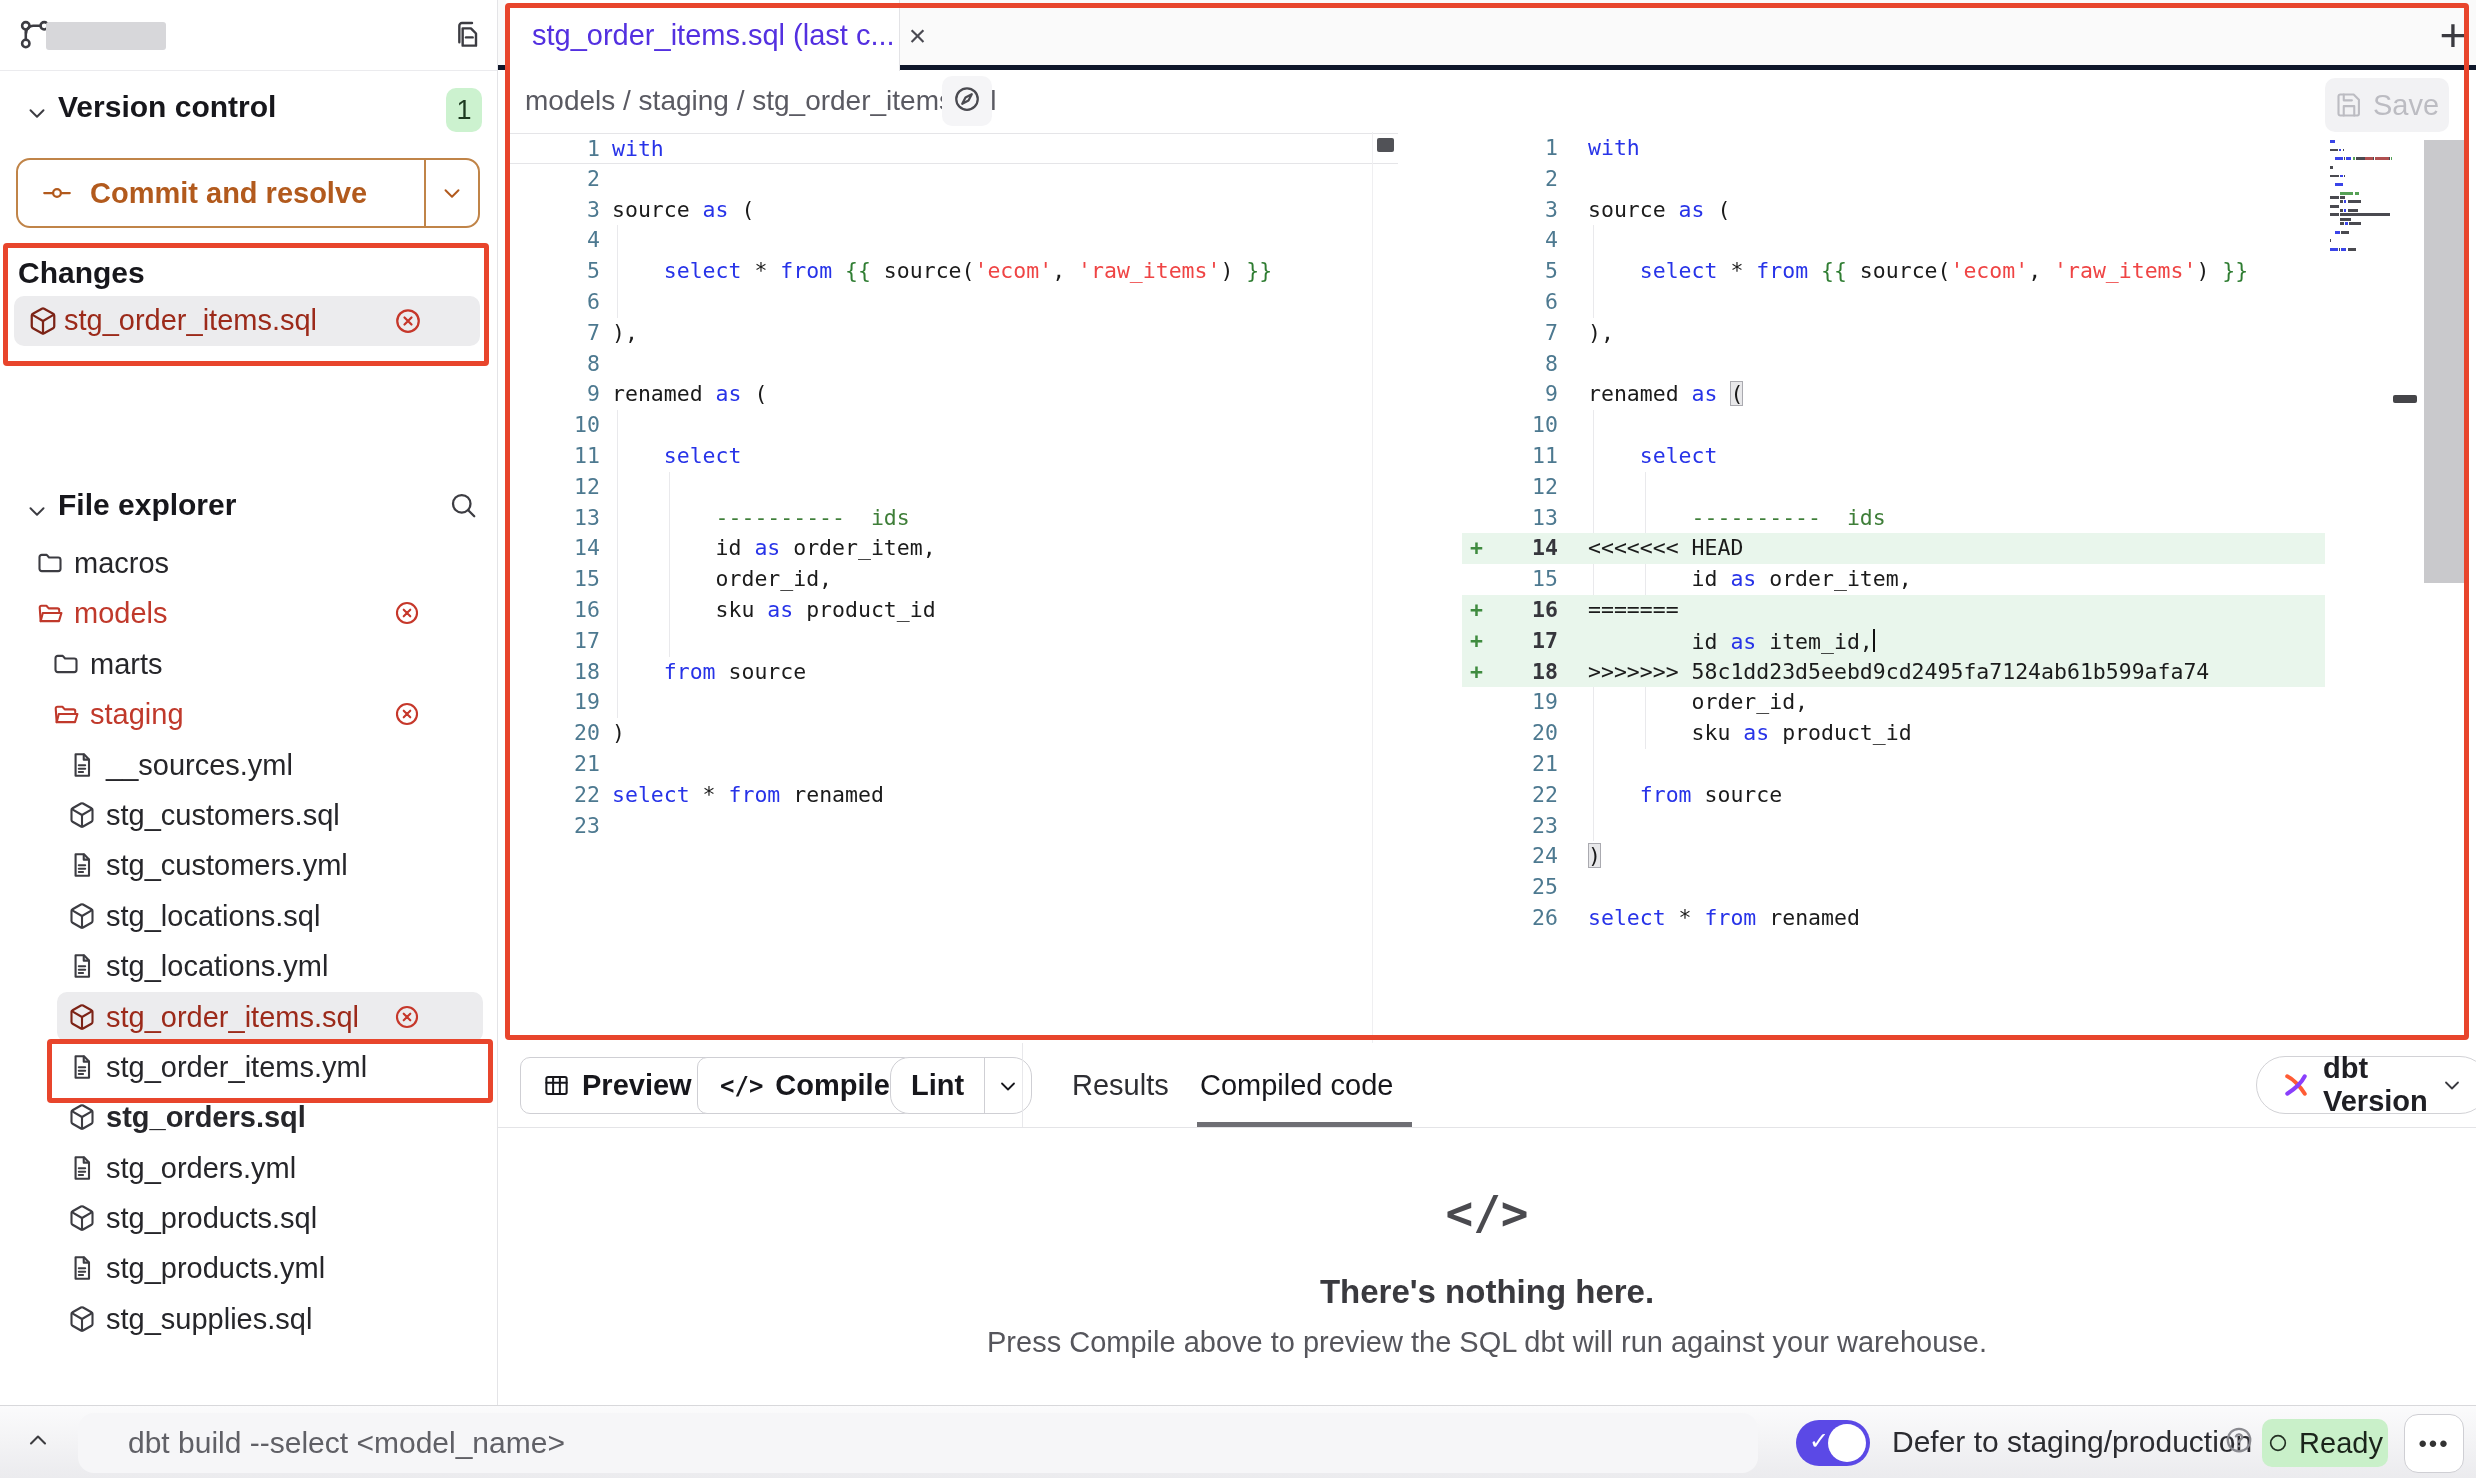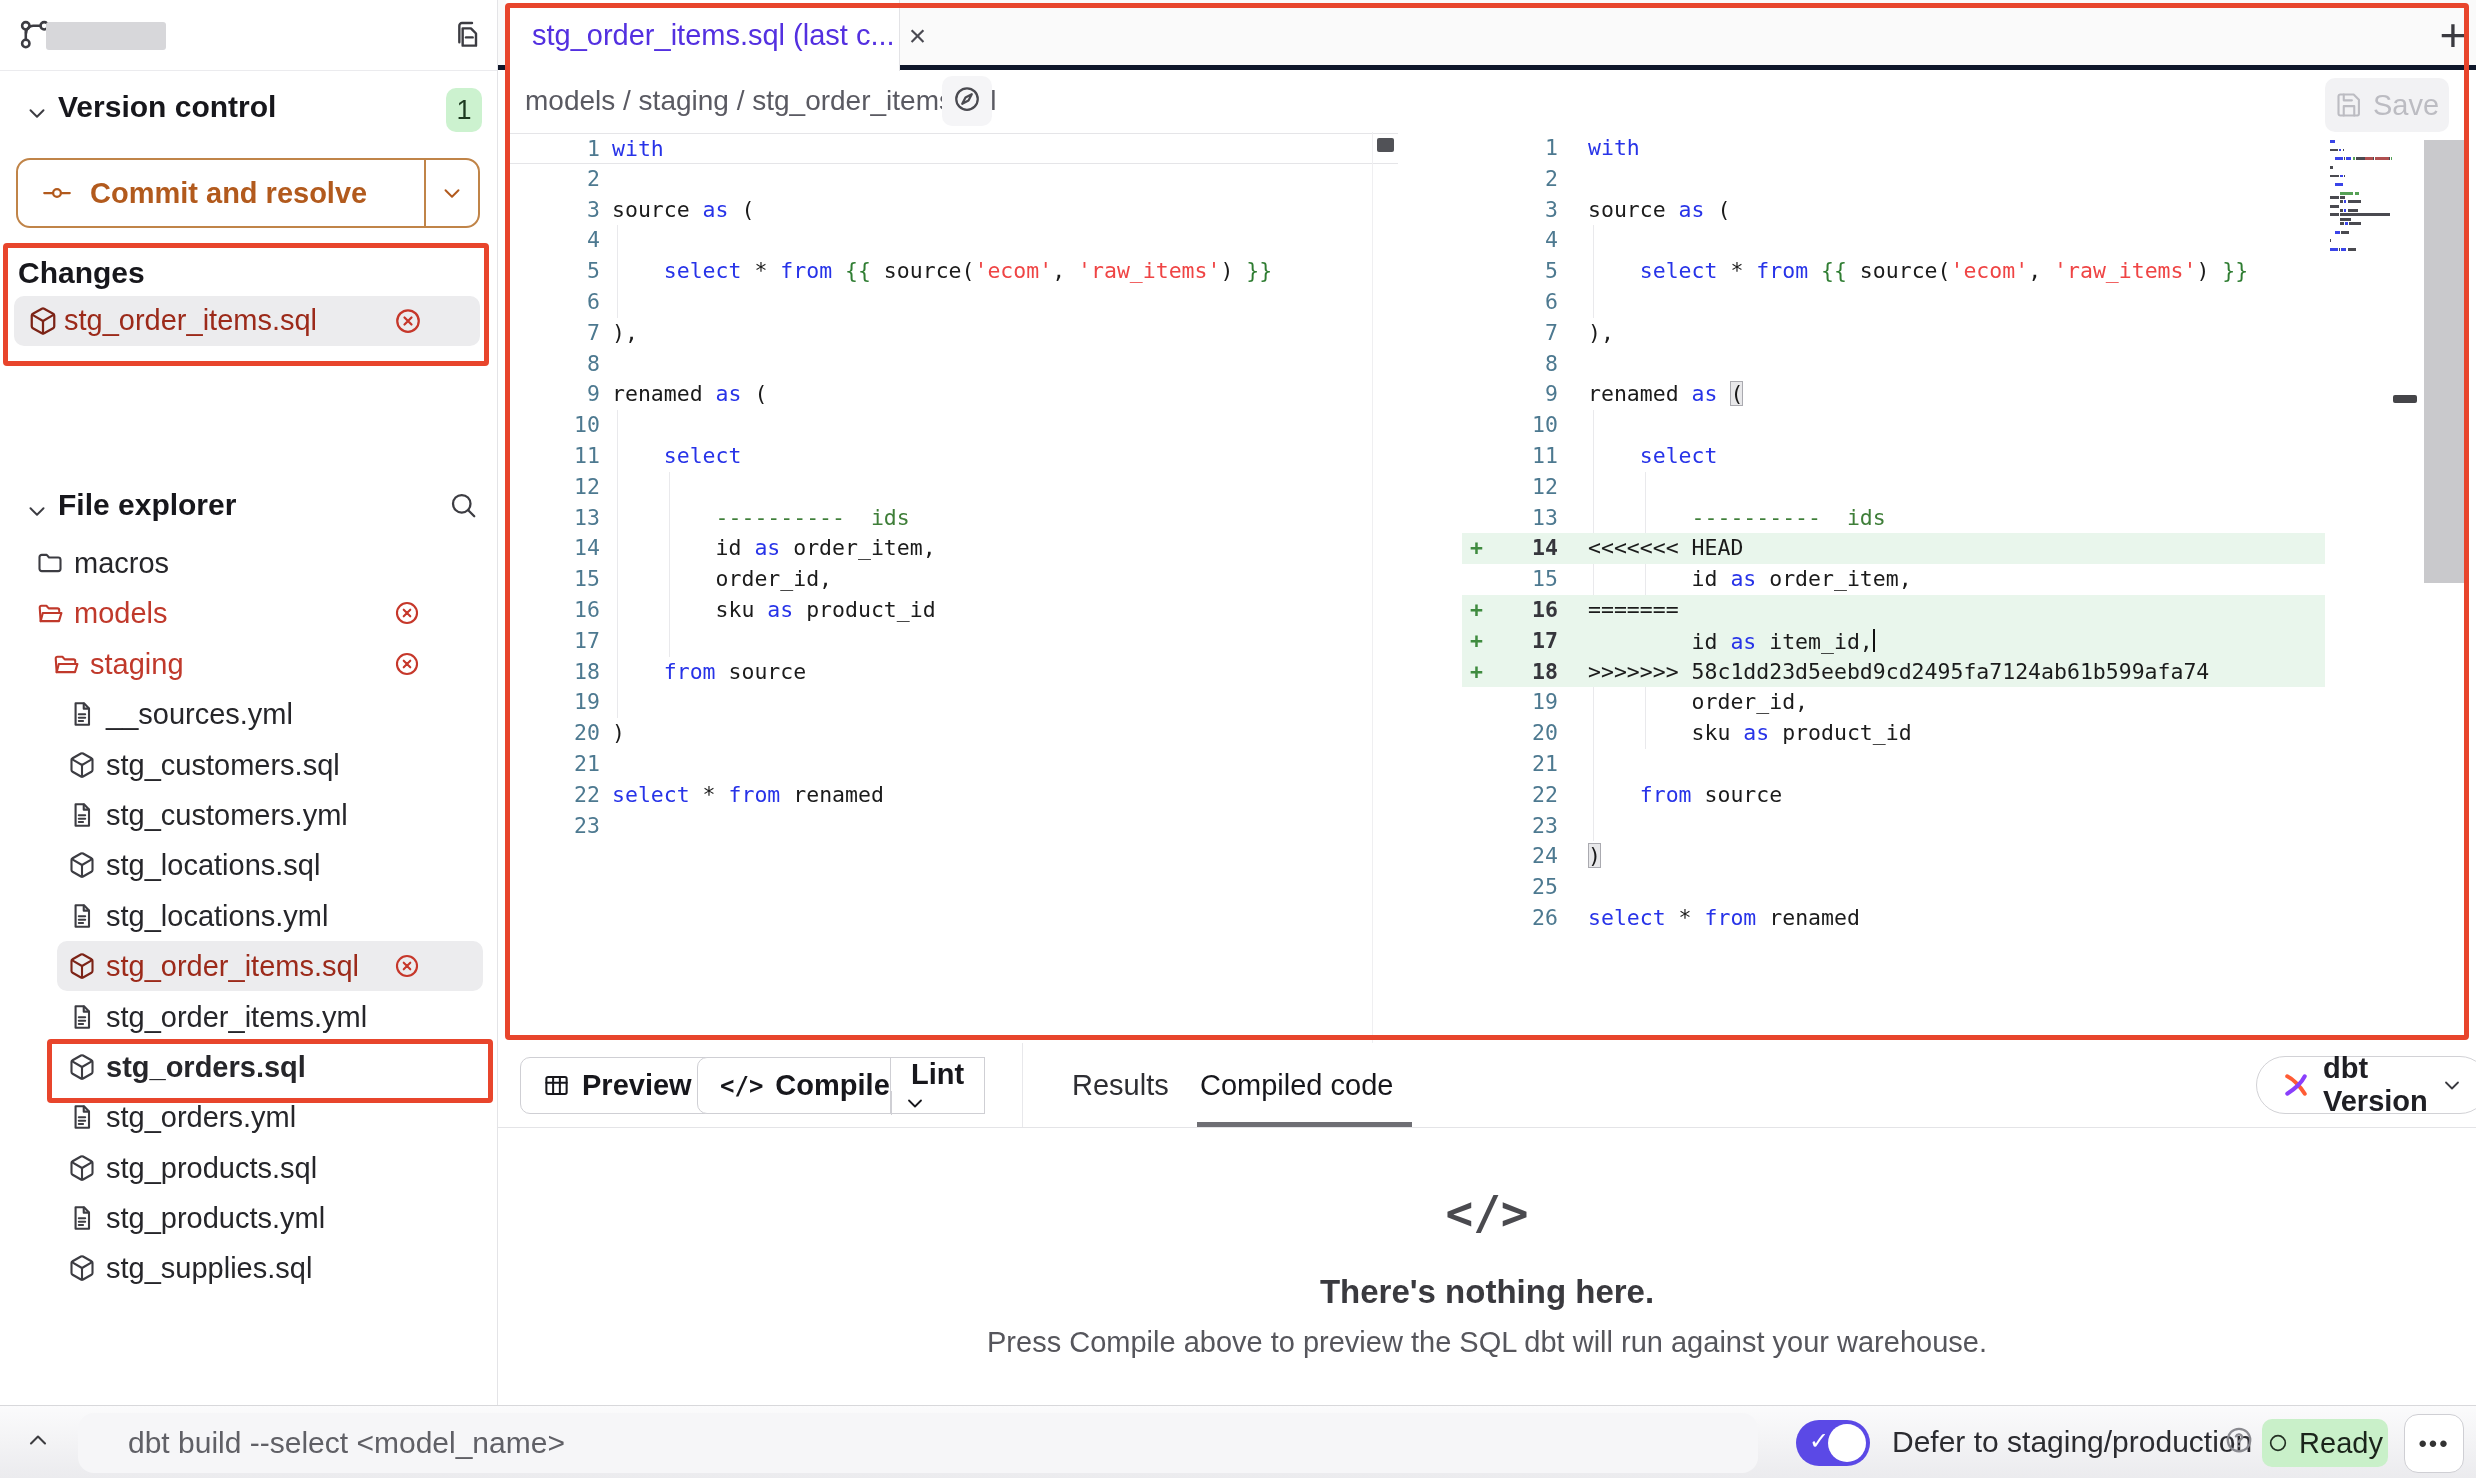--- a/index.html
+++ b/index.html
@@ -79,22 +79,22 @@
   .mm-line span{position:absolute;top:0;height:100%;}
   .mm-dash{position:absolute;left:1895px;top:263px;width:24px;height:8px;background:#454549;border-radius:2px;}
   .rscroll{position:absolute;left:1926px;top:8px;width:40px;height:443px;background:#c9c9cc;}
 
   
   .toolbar{position:absolute;left:498px;top:1043px;width:1978px;height:85px;background:#fff;
            border-bottom:1px solid #e4e4e7;box-sizing:border-box;}
   .tb-btn{position:absolute;top:14px;height:57px;border:1px solid #cfcfd4;border-radius:10px;background:#fff;
           display:flex;align-items:center;gap:12px;font-size:29px;font-weight:700;color:#17171c;
           padding:0 22px;box-sizing:border-box;}
-  .lintwrap{position:absolute;left:392px;top:14px;height:57px;border:1px solid #cfcfd4;border-radius:0;
-            background:#fff;display:flex;box-sizing:border-box;flex-direction:column;}
+  .lintwrap{position:absolute;left:392px;top:14px;height:57px;border:1px solid #cfcfd4;border-radius:19px;
+            background:#fff;display:flex;box-sizing:border-box;}
   .lintwrap .lintlbl{display:flex;align-items:center;font-size:29px;font-weight:700;color:#17171c;padding:0 20px;}
   .lintwrap .lintchev{display:flex;align-items:center;justify-content:center;width:46px;border-left:1px solid #cfcfd4;}
   .tb-divider{position:absolute;left:524px;top:0;bottom:0;width:1px;background:#e8e8eb;}
   .rtab{position:absolute;top:0;height:84px;display:flex;align-items:center;font-size:29px;color:#2e2e33;}
   .rtab.active{font-weight:500;color:#17171c;}
   .tab-underline{position:absolute;left:699px;bottom:0;width:215px;height:5px;background:#6f6f74;}
   .copilot{position:absolute;left:1758px;top:13px;height:58px;border:1px solid #d2d2d6;border-radius:29px;
            background:#fff;display:flex;align-items:center;gap:12px;padding:0 24px;
            font-size:29px;font-weight:700;color:#1f1f24;box-sizing:border-box;}
 
@@ -198,20 +198,26 @@
               <path d="M4 19 3.2 7.4a1.5 1.5 0 0 1 1.5-1.6h4.2l2 2.2h7.5a1.5 1.5 0 0 1 1.5 1.5v1"></path>
               <path d="M4 19l1.8-7h16l-2.1 7z"></path>
             </svg></span>
           <span class="tl red" style="left:74px;">models</span>
           <span class="txc"><svg width="28" height="28" viewBox="0 0 24 24" fill="none" stroke="#c6372a" stroke-width="1.8" stroke-linecap="round" stroke-linejoin="round">
               <circle cx="12" cy="12" r="8.6"></circle>
               <path d="M9.2 9.2l5.6 5.6M14.8 9.2l-5.6 5.6"></path>
             </svg></span>
         </div>
         <div class="trow">
+          <span class="ticon" style="left:52px;"><svg width="28" height="28" viewBox="0 0 24 24" fill="none" stroke="#3c3c42" stroke-width="1.8" stroke-linecap="round" stroke-linejoin="round">
+              <path d="M3 7a2 2 0 0 1 2-2h4.2l2 2.3H19a2 2 0 0 1 2 2V17a2 2 0 0 1-2 2H5a2 2 0 0 1-2-2z"></path>
+            </svg></span>
+          <span class="tl" style="left:90px;">marts</span>
+        </div>
+        <div class="trow">
           <span class="ticon" style="left:52px;"><svg width="28" height="28" viewBox="0 0 24 24" fill="none" stroke="#c0392b" stroke-width="1.8" stroke-linecap="round" stroke-linejoin="round">
               <path d="M4 19 3.2 7.4a1.5 1.5 0 0 1 1.5-1.6h4.2l2 2.2h7.5a1.5 1.5 0 0 1 1.5 1.5v1"></path>
               <path d="M4 19l1.8-7h16l-2.1 7z"></path>
             </svg></span>
           <span class="tl red" style="left:90px;">staging</span>
           <span class="txc"><svg width="28" height="28" viewBox="0 0 24 24" fill="none" stroke="#c6372a" stroke-width="1.8" stroke-linecap="round" stroke-linejoin="round">
               <circle cx="12" cy="12" r="8.6"></circle>
               <path d="M9.2 9.2l5.6 5.6M14.8 9.2l-5.6 5.6"></path>
             </svg></span>
         </div>

